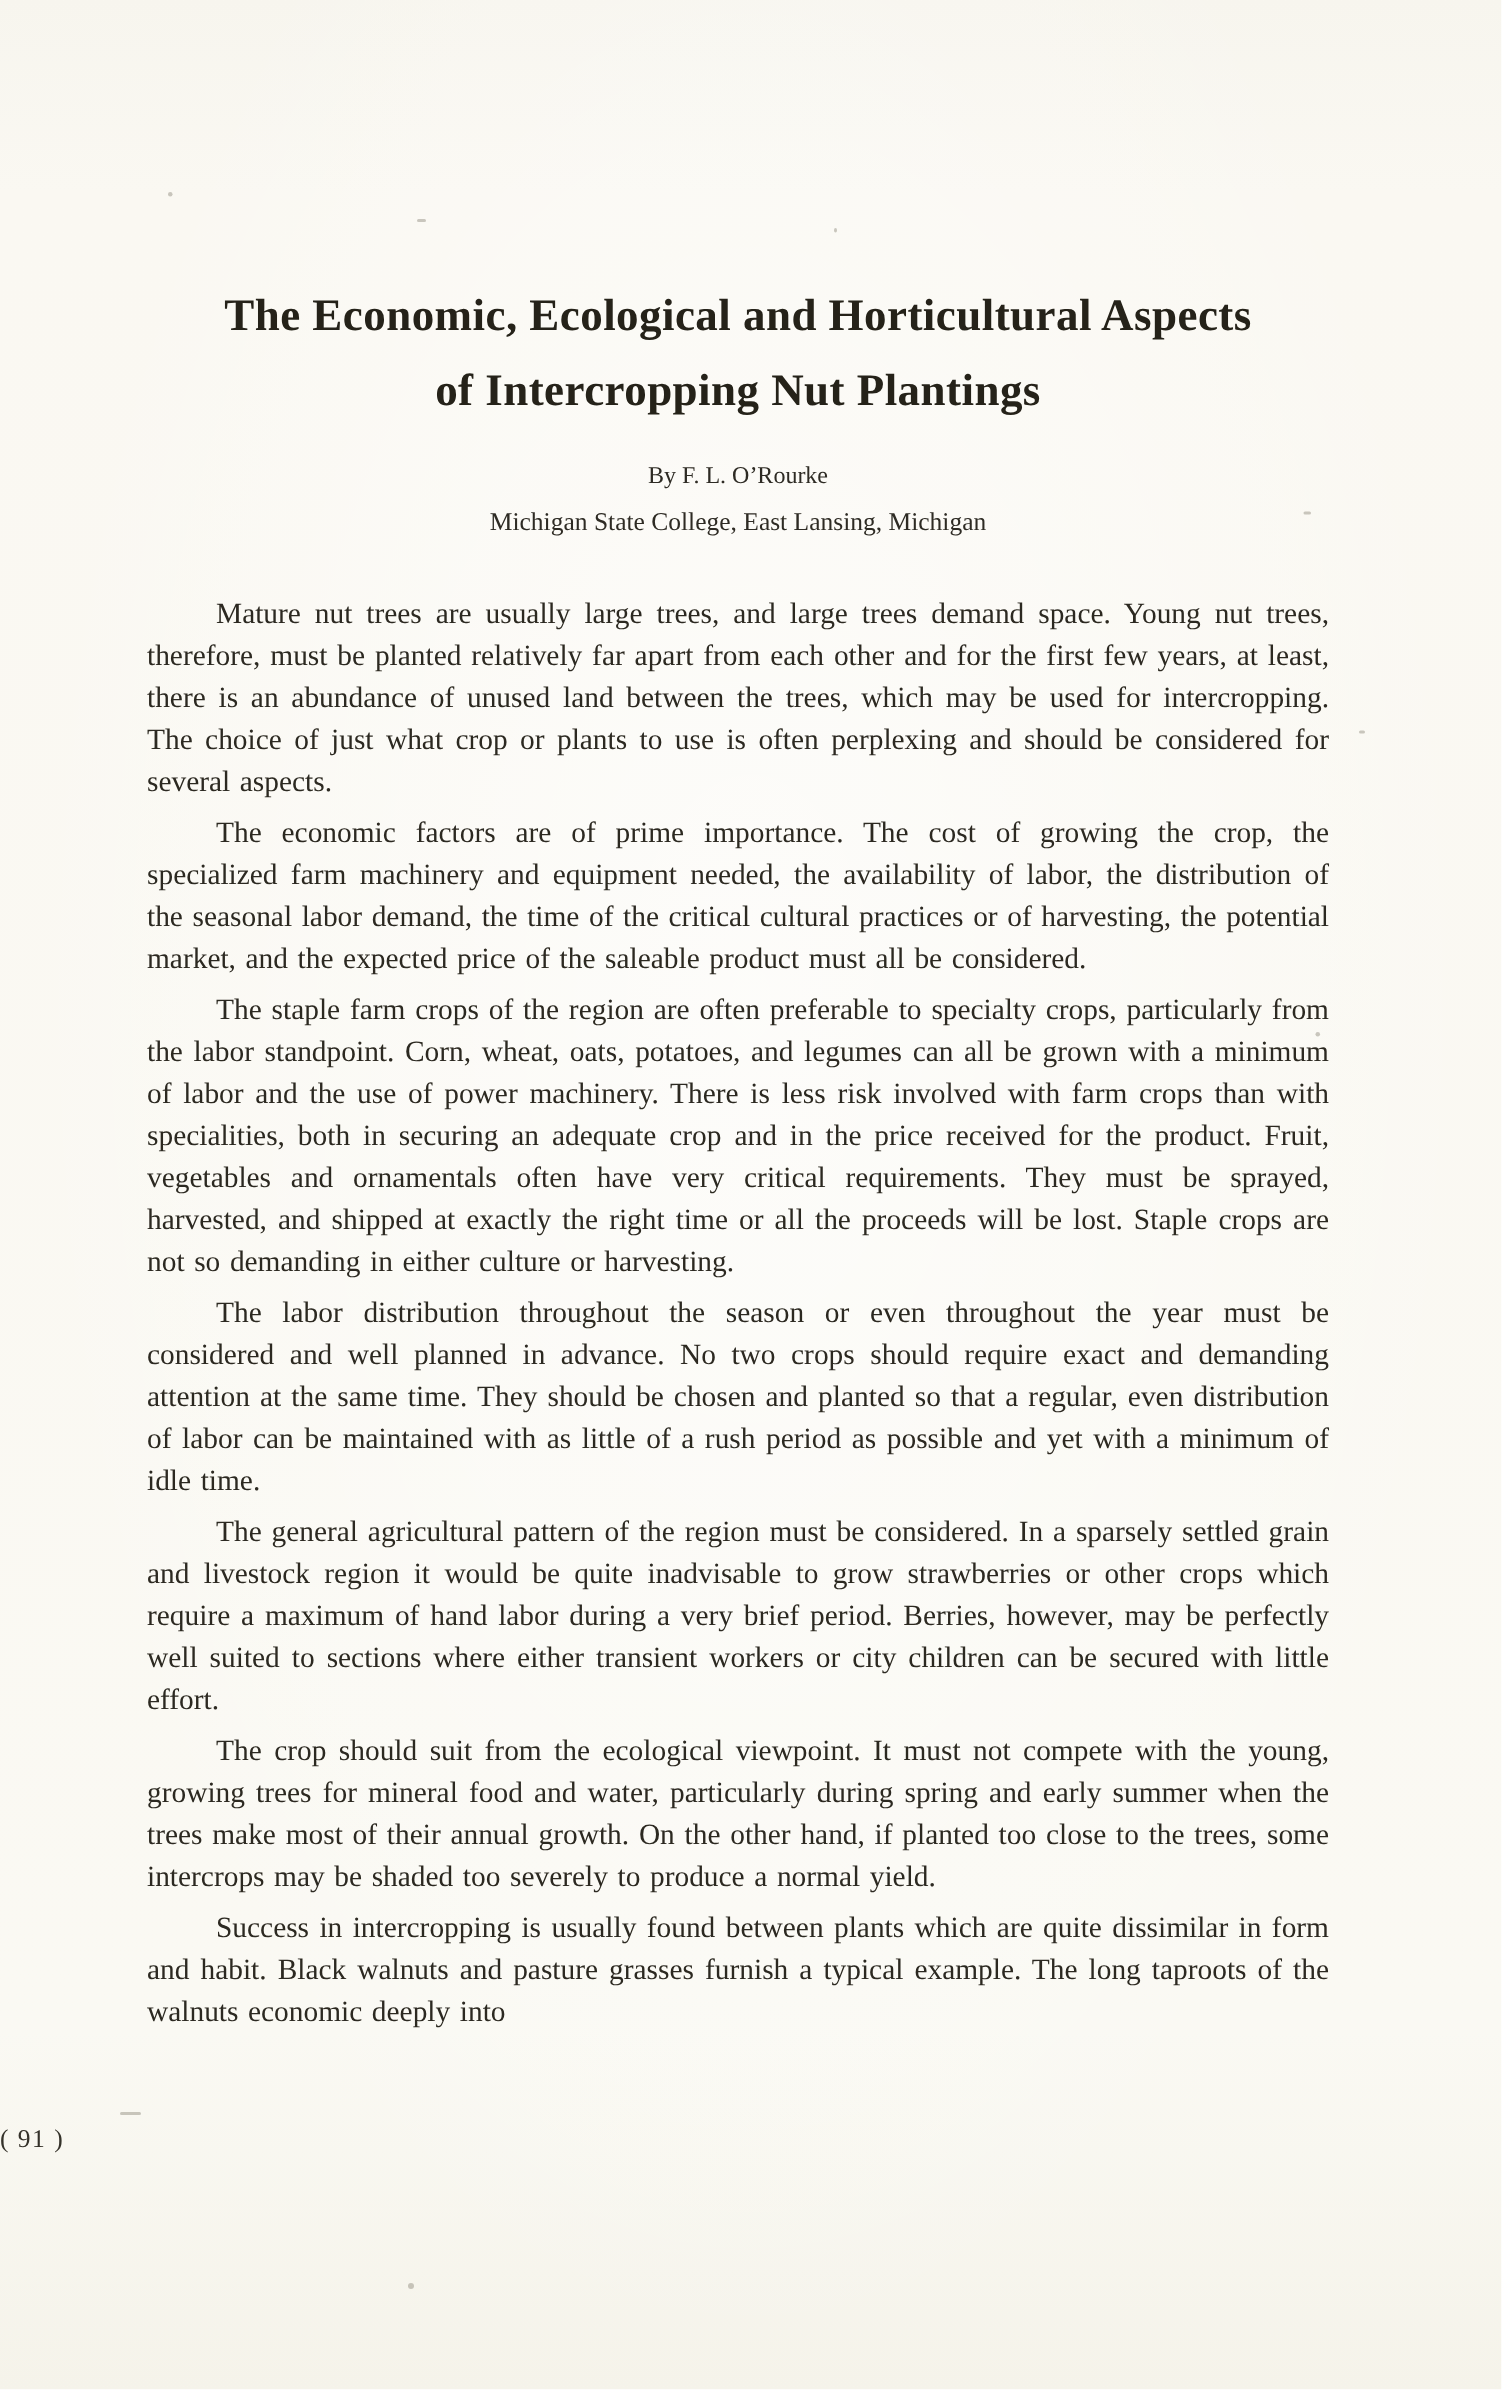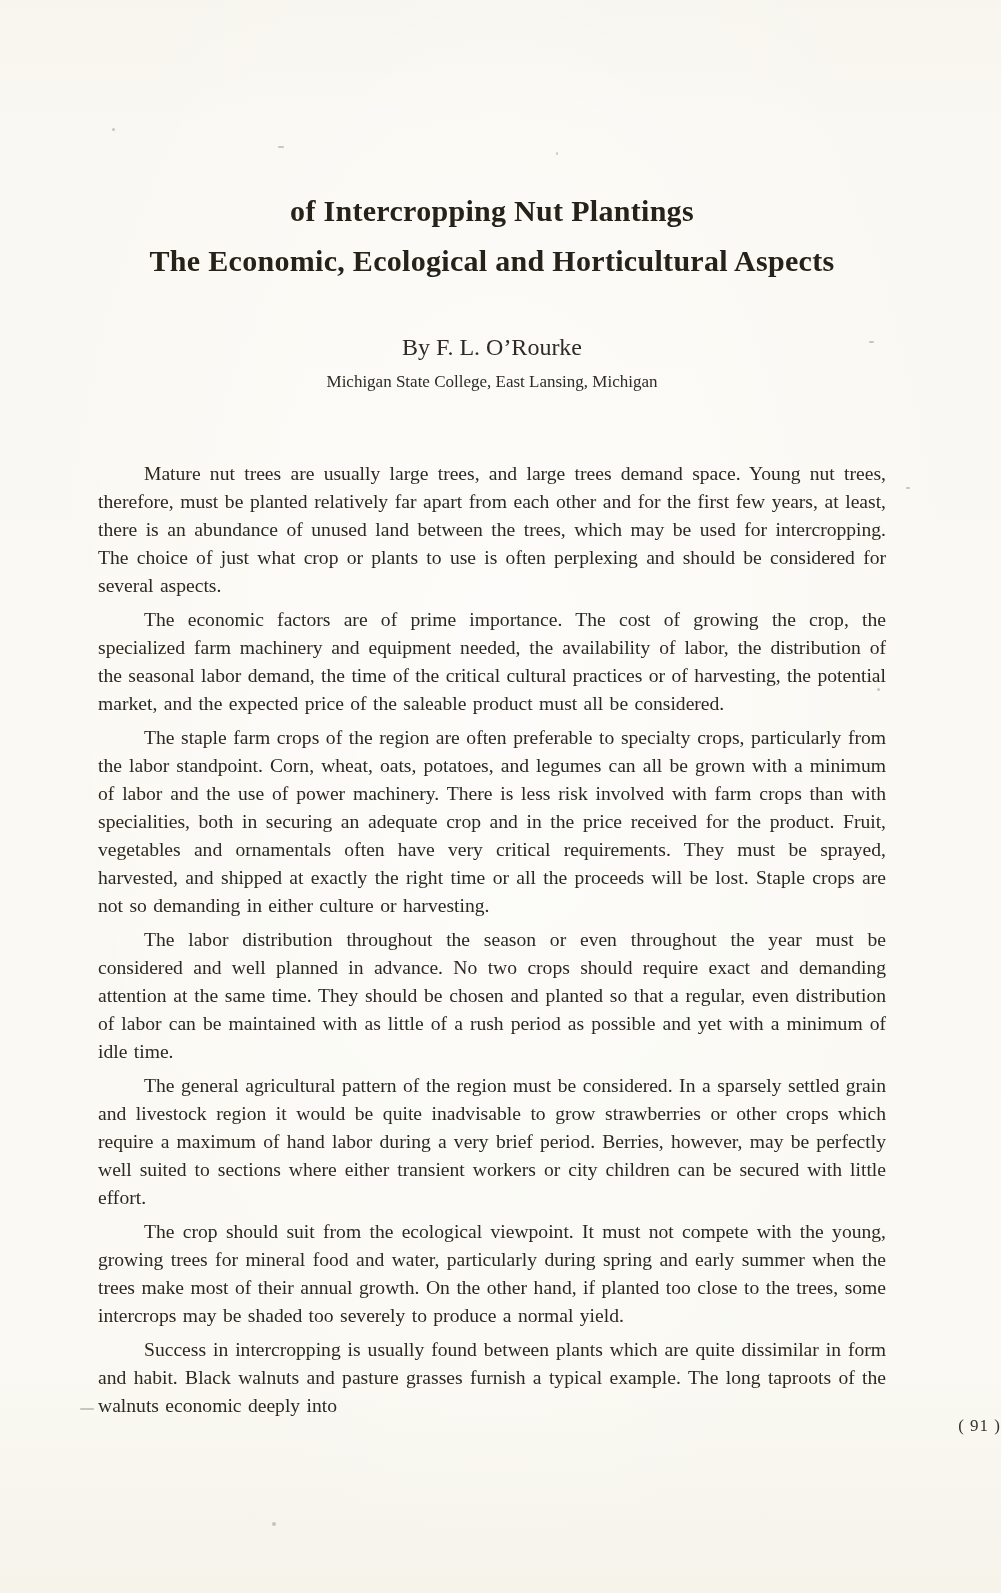--- a/index.html
+++ b/index.html
@@ -32,49 +32,49 @@
     margin: 0;
     text-align: center;
     font-size: 30px;
     line-height: 50px;
     font-weight: bold;
     color: #252219;
     letter-spacing: 0.3px;
   }
   .title .tl { display: block; }
   .byline {
-    margin-top: 48px;
+    margin-top: 23px;
     text-align: center;
-    font-size: 24px;
+    font-size: 16px;
     color: #2e2b24;
   }
   .affiliation {
     margin-top: 11px;
     text-align: center;
     font-size: 17px;
     color: #2e2b24;
   }
   .body-text {
-    margin-top: 68px;
+    margin-top: 38px;
     font-size: 19.6px;
     line-height: 28px;
     text-align: justify;
     color: #2c2921;
     word-spacing: 1.5px;
   }
   .body-text p {
     margin: 0 0 6px 0;
     text-indent: 46px;
   }
   .page-number {
     position: absolute;
     top: 1416px;
     left: 0;
     width: 1001px;
-    text-align: right;
+    text-align: left;
     font-size: 17px;
     color: #35322a;
     letter-spacing: 1px;
   }
   
   .speck {
     position: absolute;
     background: #8c887a;
     border-radius: 50%;
     opacity: 0.45;
@@ -98,22 +98,22 @@
   <span class="speck s3"></span>
   <span class="speck s4"></span>
   <span class="speck s5"></span>
   <span class="speck s6"></span>
   <span class="speck s7"></span>
   <span class="speck s8"></span>
 
   <div class="content">
 
     <h1 class="title">
+      <span class="tl">The Economic, Ecological and Horticultural Aspects</span>
       <span class="tl">of Intercropping Nut Plantings</span>
-      <span class="tl">The Economic, Ecological and Horticultural Aspects</span>
     </h1>
 
     <div class="byline">By F. L. O’Rourke</div>
 
     <div class="affiliation">Michigan State College, East Lansing, Michigan</div>
 
     <div class="body-text">
       <p>Mature nut trees are usually large trees, and large trees demand space. Young nut trees, therefore, must be planted relatively far apart from each other and for the first few years, at least, there is an abundance of unused land between the trees, which may be used for intercropping. The choice of just what crop or plants to use is often perplexing and should be considered for several aspects.</p>
       <p>The economic factors are of prime importance. The cost of growing the crop, the specialized farm machinery and equipment needed, the availability of labor, the distribution of the seasonal labor demand, the time of the critical cultural practices or of harvesting, the potential market, and the expected price of the saleable product must all be considered.</p>
       <p>The staple farm crops of the region are often preferable to specialty crops, particularly from the labor standpoint. Corn, wheat, oats, potatoes, and legumes can all be grown with a minimum of labor and the use of power machinery. There is less risk involved with farm crops than with specialities, both in securing an adequate crop and in the price received for the product. Fruit, vegetables and ornamentals often have very critical requirements. They must be sprayed, harvested, and shipped at exactly the right time or all the proceeds will be lost. Staple crops are not so demanding in either culture or harvesting.</p>

